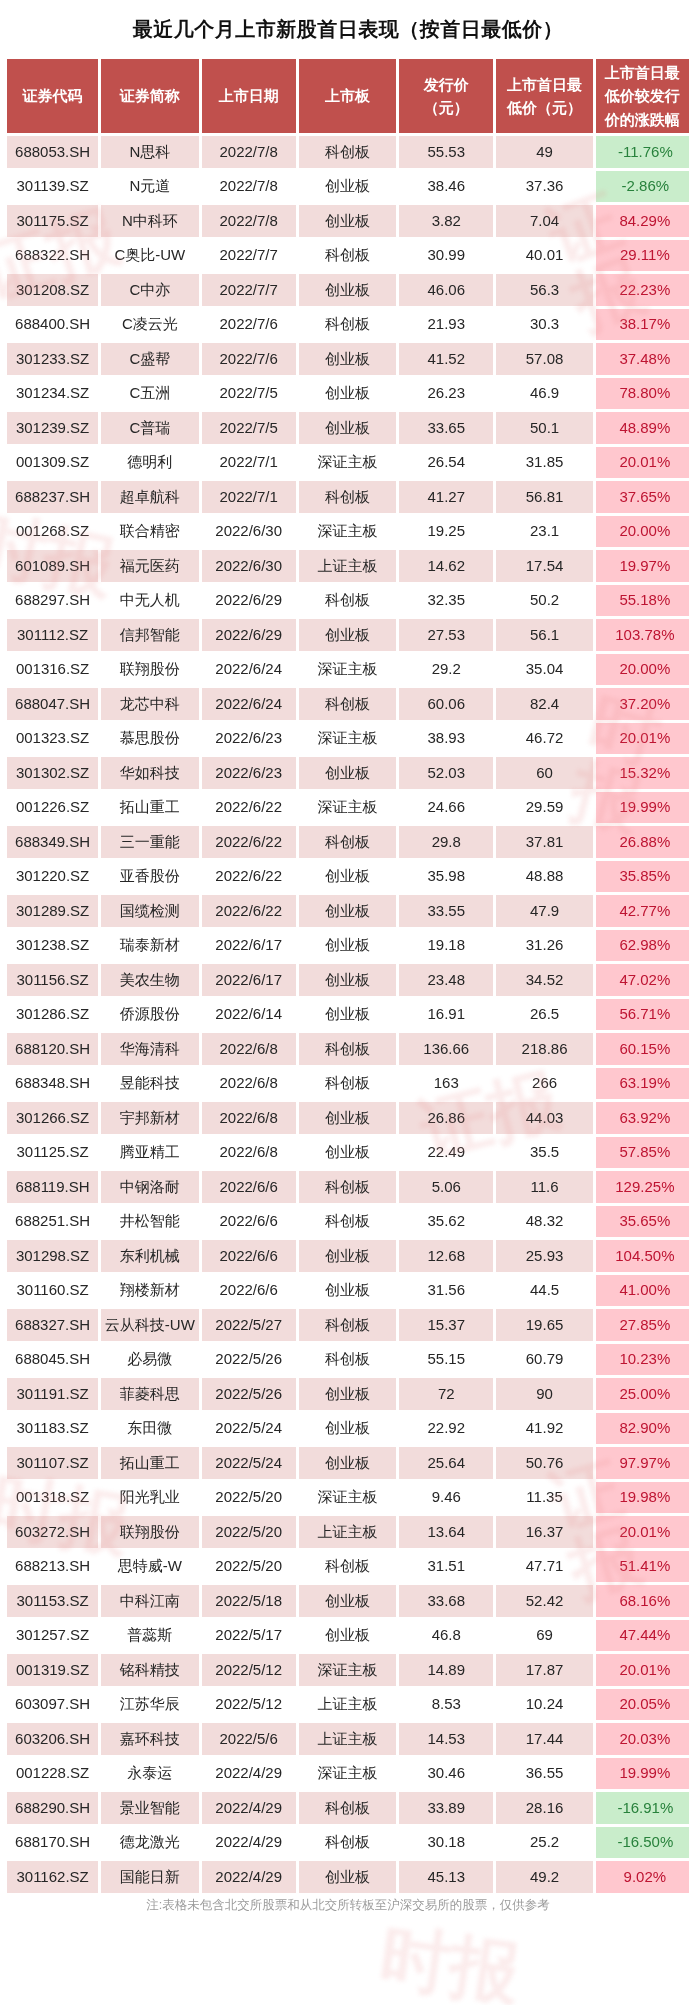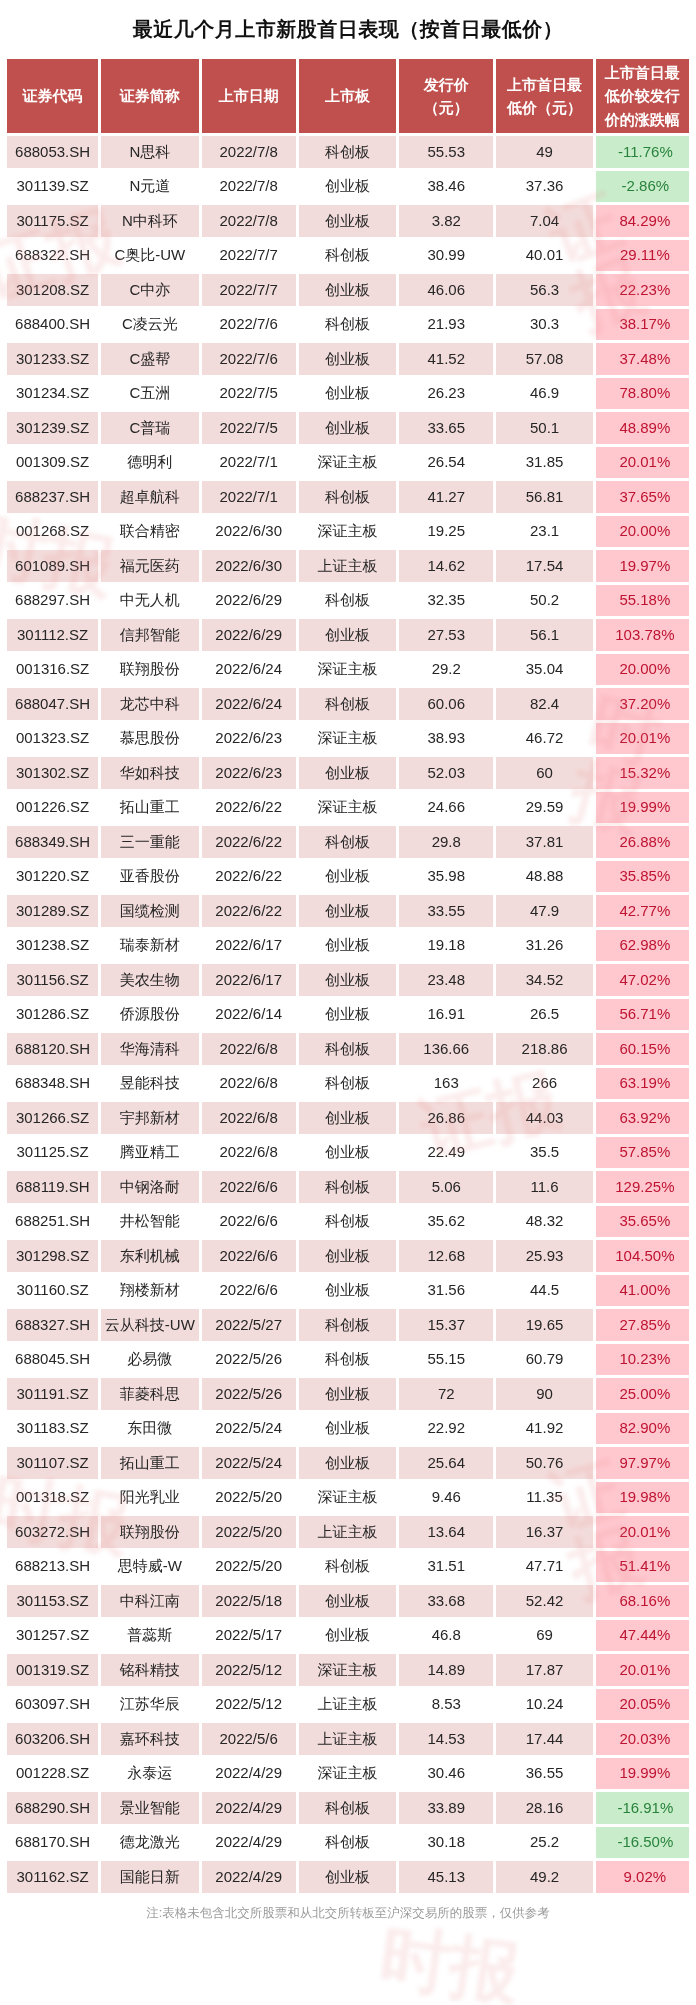--- a/index.html
+++ b/index.html
@@ -27,21 +27,21 @@
     height:31.5px;text-align:center;vertical-align:middle;
     font-size:15px;color:#262626;line-height:1.05;padding:0 1px;
     word-break:break-all;
   }
   tbody tr:nth-child(odd) td{background:#f2dcdb;}
   tbody tr:nth-child(even) td{background:#ffffff;}
   tbody td.chg{font-size:15px;}
   tbody tr td.chg.up{background:#ffc7ce !important;color:#be1432;padding-left:6px;}
   tbody tr td.chg.down{background:#c9edcb !important;color:#28823c;padding-left:7px;}
   .note{
-    text-align:center;color:#9b9b9b;font-size:12.5px;margin-top:9px;
+    text-align:center;color:#9b9b9b;font-size:12.5px;margin-top:1px;
   }
   
   .wm{
     position:absolute;z-index:2;pointer-events:none;color:#e98b8b;
     font-weight:bold;opacity:0.16;filter:blur(2px);z-index:2;
     font-size:70px;line-height:1;
   }
 </style>
 </head>
 <body>

